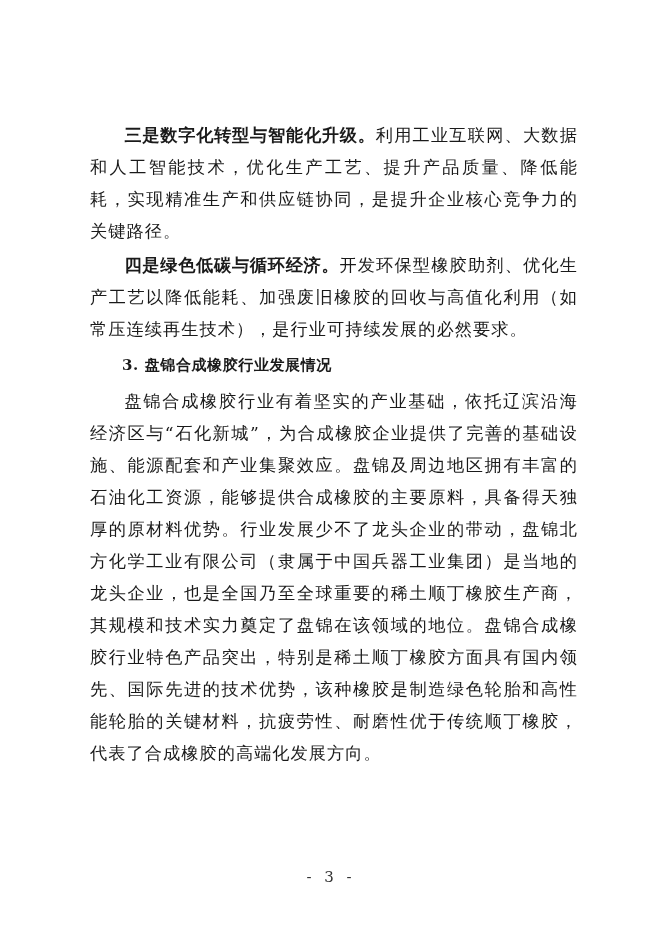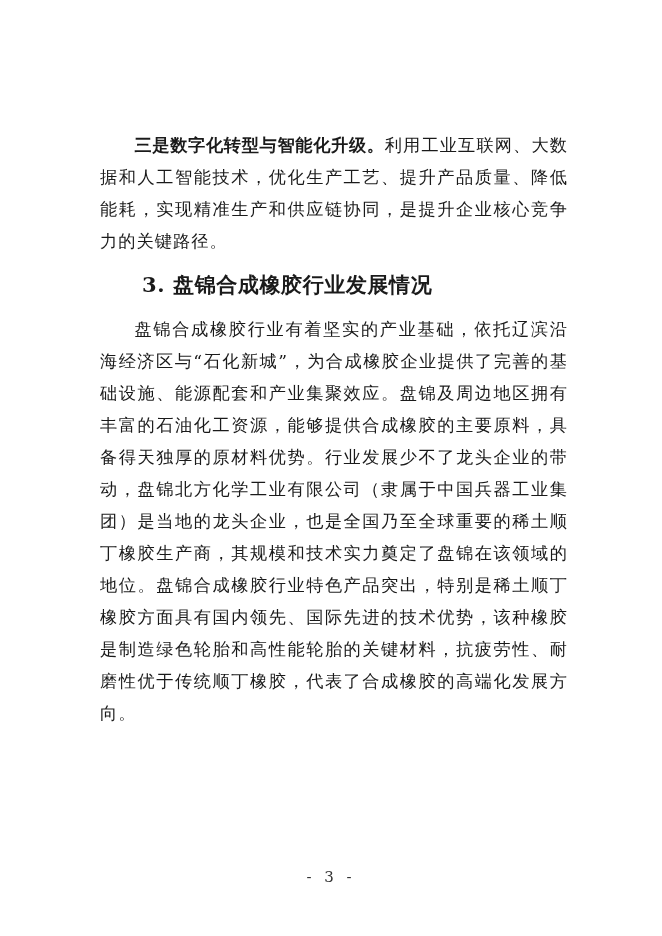--- a/index.html
+++ b/index.html
@@ -15,35 +15,35 @@
       font-family: "DejaVu Serif", "Liberation Serif", serif;
       color: #1a1a1a;
     }
     .page {
       position: absolute;
       left: 88px;
       top: 117px;
       width: 492px;
     }
     .para {
-      margin: 12px;
+      margin: 2px;
       font-size: 17.2px;
       line-height: 32px;
       text-indent: 2em;
       text-align: justify;
       text-justify: inter-character;
       letter-spacing: 1.05px;
     }
     .lead {
       font-weight: bold;
       letter-spacing: 0.6px;
     }
     .heading {
-      margin: 12px;
-      font-size: 21px;
+      margin: 4px;
+      font-size: 15px;
       line-height: 32px;
       text-indent: 2em;
       font-weight: bold;
       letter-spacing: 0.6px;
     }
     .page-number {
       position: absolute;
       top: 868px;
       left: 0;
       width: 662px;
@@ -51,17 +51,18 @@
       font-size: 15px;
       letter-spacing: 4px;
       color: #333;
     }
   </style>
 </head>
 <body>
 
 <div class="page">
   <p class="para"><span class="lead">三是数字化转型与智能化升级。</span><span>利用工业互联网、大数据和人工智能技术，优化生产工艺、提升产品质量、降低能耗，实现精准生产和供应链协同，是提升企业核心竞争力的关键路径。</span></p>
+  <p class="para"><span class="lead">四是绿色低碳与循环经济。</span><span>开发环保型橡胶助剂、优化生产工艺以降低能耗、加强废旧橡胶的回收与高值化利用（如常压连续再生技术），是行业可持续发展的必然要求。</span></p>
   <h3 class="heading">3. 盘锦合成橡胶行业发展情况</h3>
   <p class="para">盘锦合成橡胶行业有着坚实的产业基础，依托辽滨沿海经济区与“石化新城”，为合成橡胶企业提供了完善的基础设施、能源配套和产业集聚效应。盘锦及周边地区拥有丰富的石油化工资源，能够提供合成橡胶的主要原料，具备得天独厚的原材料优势。行业发展少不了龙头企业的带动，盘锦北方化学工业有限公司（隶属于中国兵器工业集团）是当地的龙头企业，也是全国乃至全球重要的稀土顺丁橡胶生产商，其规模和技术实力奠定了盘锦在该领域的地位。盘锦合成橡胶行业特色产品突出，特别是稀土顺丁橡胶方面具有国内领先、国际先进的技术优势，该种橡胶是制造绿色轮胎和高性能轮胎的关键材料，抗疲劳性、耐磨性优于传统顺丁橡胶，代表了合成橡胶的高端化发展方向。</p>
 </div>
 
 <div class="page-number">- 3 -</div>
 
 </body></html>

